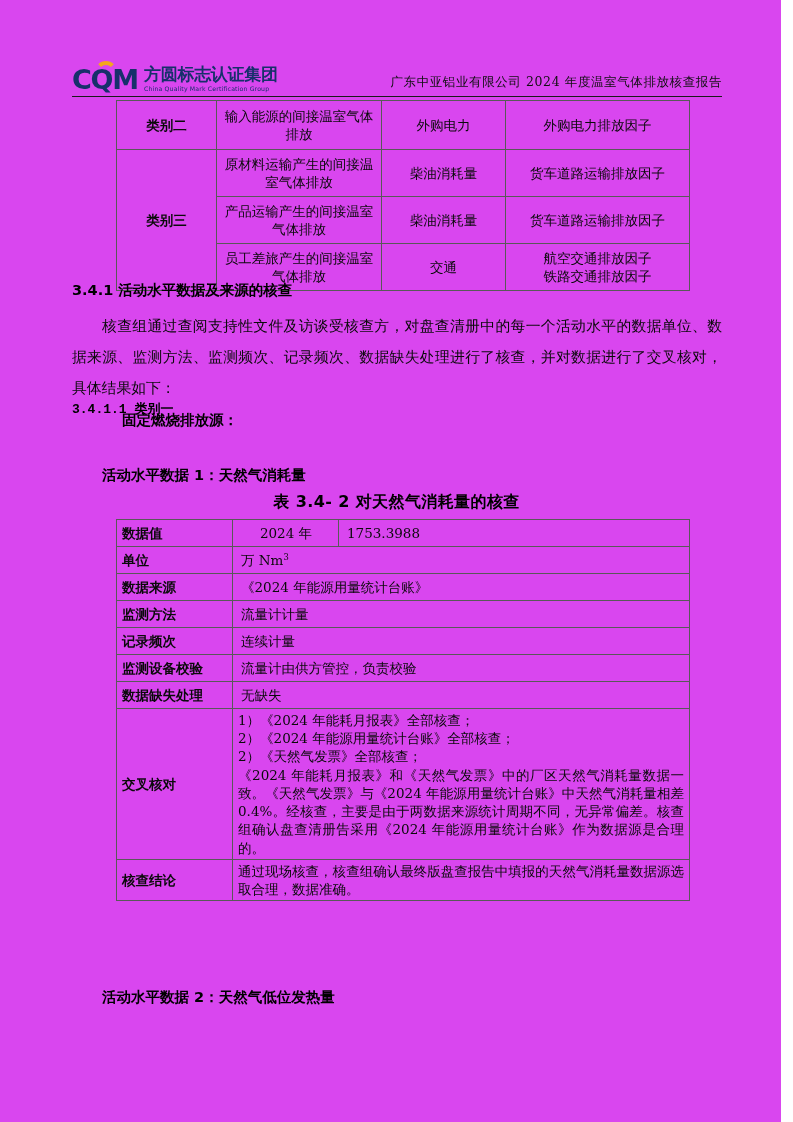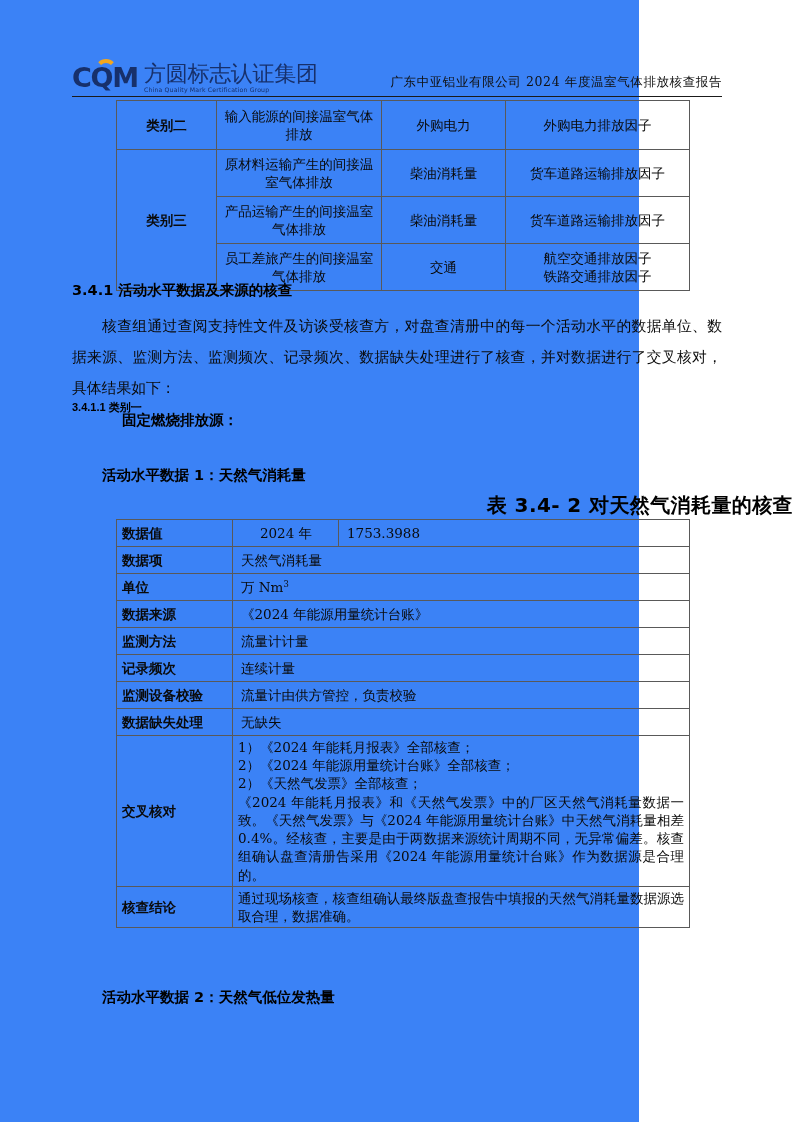--- a/index.html
+++ b/index.html
@@ -13,23 +13,23 @@
     height: 1122px;
     position: relative;
     font-family: "DejaVu Serif", "Liberation Serif", serif;
     color: #000000;
     overflow: hidden;
   }
 
   .page {
     position: absolute;
     left: 0; top: 0;
-    width: 639px;
+    width: 781px;
     height: 1122px;
-    background: #3b82f6;
+    background: #d946ef;
   }
 
   
   .page-header {
     position: absolute;
     left: 72px;
     top: 50px;
     width: 650px;
     height: 44px;
     display: flex;
@@ -70,22 +70,22 @@
     box-sizing: border-box;
   }
   .logo-text-block {
     display: flex;
     flex-direction: column;
     justify-content: flex-end;
     line-height: 1;
   }
   .logo-cn {
     font-family: "DejaVu Sans", "Liberation Sans", sans-serif;
-    font-weight: 400;
-    font-size: 22px;
+    font-weight: 700;
+    font-size: 17px;
     color: #17306b;
     letter-spacing: -0.3px;
     line-height: 1.05;
   }
   .logo-en {
     font-family: "DejaVu Sans", "Liberation Sans", sans-serif;
     font-size: 6.2px;
     color: #17306b;
     letter-spacing: 0.15px;
     margin-top: 2px;
@@ -139,38 +139,38 @@
   .para {
     position: absolute;
     font-size: 14.8px;
     line-height: 31px;
     color: #0a0a0a;
     text-align: justify;
     text-justify: inter-ideograph;
   }
   .sub-heading {
     position: absolute;
-    font-size: 11px;
-    font-weight: 700;
-    font-family: Liberation Sans, sans-serif;
+    font-size: 13px;
+    font-weight: 700;
+    font-family: Liberation Mono, monospace;
     white-space: nowrap;
   }
   .plain-line {
     position: absolute;
     font-size: 14.5px;
     font-weight: 700;
     font-family: "DejaVu Sans", "Liberation Sans", sans-serif;
     white-space: nowrap;
   }
   .table-caption {
     position: absolute;
     width: 793px;
     left: 0;
-    text-align: right;
-    font-size: 20px;
+    text-align: center;
+    font-size: 16px;
     font-weight: 700;
     font-family: "DejaVu Sans", "Liberation Sans", sans-serif;
     letter-spacing: 0.4px;
   }
 
   
   .table-main {
     position: absolute;
     left: 116px;
     top: 519px;
@@ -298,24 +298,20 @@
       <col style="width:106px">
       <col style="width:351px">
     </colgroup>
     <tbody>
       <tr class="row-h">
         <td class="label">数据值</td>
         <td class="year">2024 年</td>
         <td class="val">1753.3988</td>
       </tr>
       <tr class="row-h">
-        <td class="label">数据项</td>
-        <td class="val" colspan="2">天然气消耗量</td>
-      </tr>
-      <tr class="row-h">
         <td class="label">单位</td>
         <td class="val" colspan="2"><span>万 Nm</span><sup>3</sup></td>
       </tr>
       <tr class="row-h">
         <td class="label">数据来源</td>
         <td class="val" colspan="2">《2024 年能源用量统计台账》</td>
       </tr>
       <tr class="row-h">
         <td class="label">监测方法</td>
         <td class="val" colspan="2">流量计计量</td>

